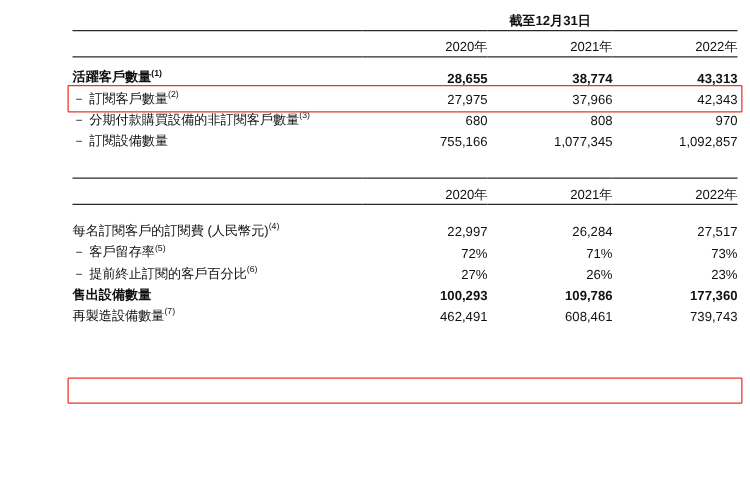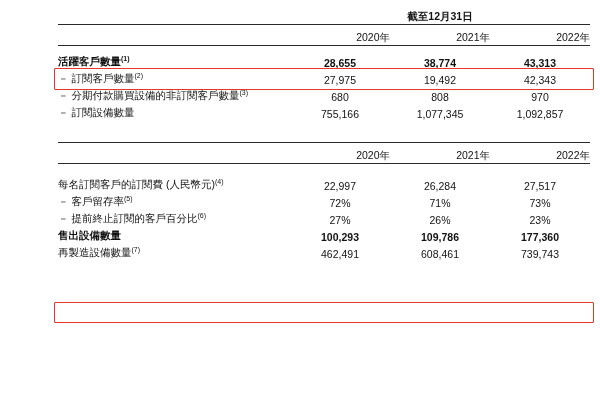--- a/index.html
+++ b/index.html
@@ -27,21 +27,21 @@
     border-collapse: collapse;
     table-layout: fixed;
   }
   table.fin td {
     padding: 0;
     vertical-align: bottom;
   }
   .c-label { width: 232px; }
   .c-num   { width: 100px; }
   .num {
-    text-align: center;
+    text-align: right;
     font-size: 10.5px;
     letter-spacing: 0px;
     padding-bottom: 2px;
   }
   .lbl {
     text-align: left;
     font-size: 10.5px;
     padding-bottom: 2px;
   }
   .bold { font-weight: bold; }
@@ -127,21 +127,21 @@
 
       <tr class="row">
         <td class="lbl bold"><span>活躍客戶數量</span><sup>(1)</sup></td>
         <td class="num bold">28,655</td>
         <td class="num bold">38,774</td>
         <td class="num bold">43,313</td>
       </tr>
       <tr class="row">
         <td class="lbl indent"><span>－ 訂閱客戶數量</span><sup>(2)</sup></td>
         <td class="num">27,975</td>
-        <td class="num">19,492</td>
+        <td class="num">37,966</td>
         <td class="num">42,343</td>
       </tr>
       <tr class="row">
         <td class="lbl indent"><span>－ 分期付款購買設備的非訂閱客戶數量</span><sup>(3)</sup></td>
         <td class="num">680</td>
         <td class="num">808</td>
         <td class="num">970</td>
       </tr>
       <tr class="row">
         <td class="lbl indent"><span>－ 訂閱設備數量</span><sup></sup></td>

